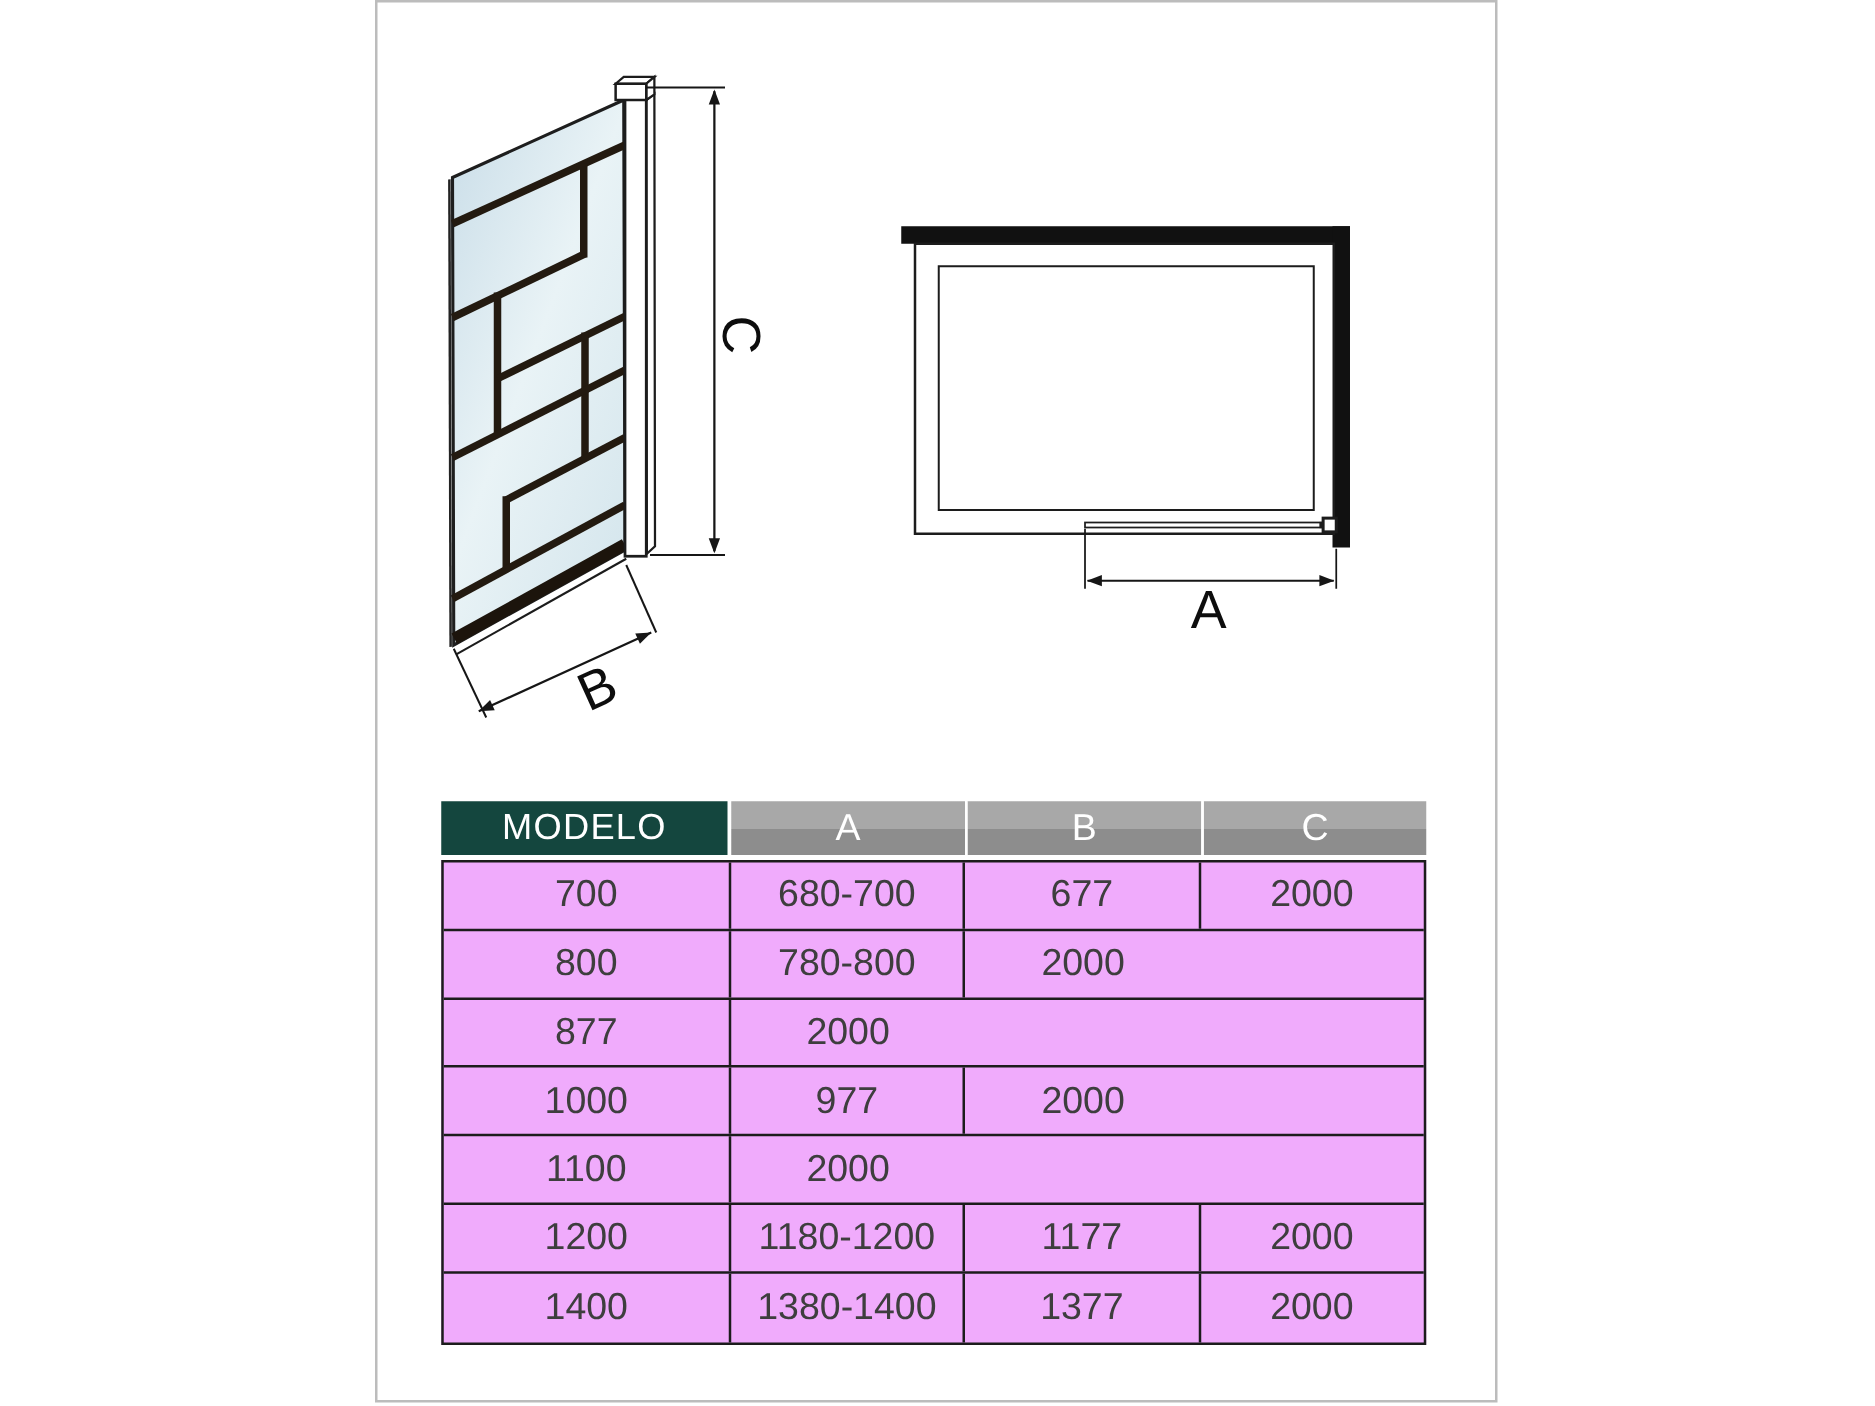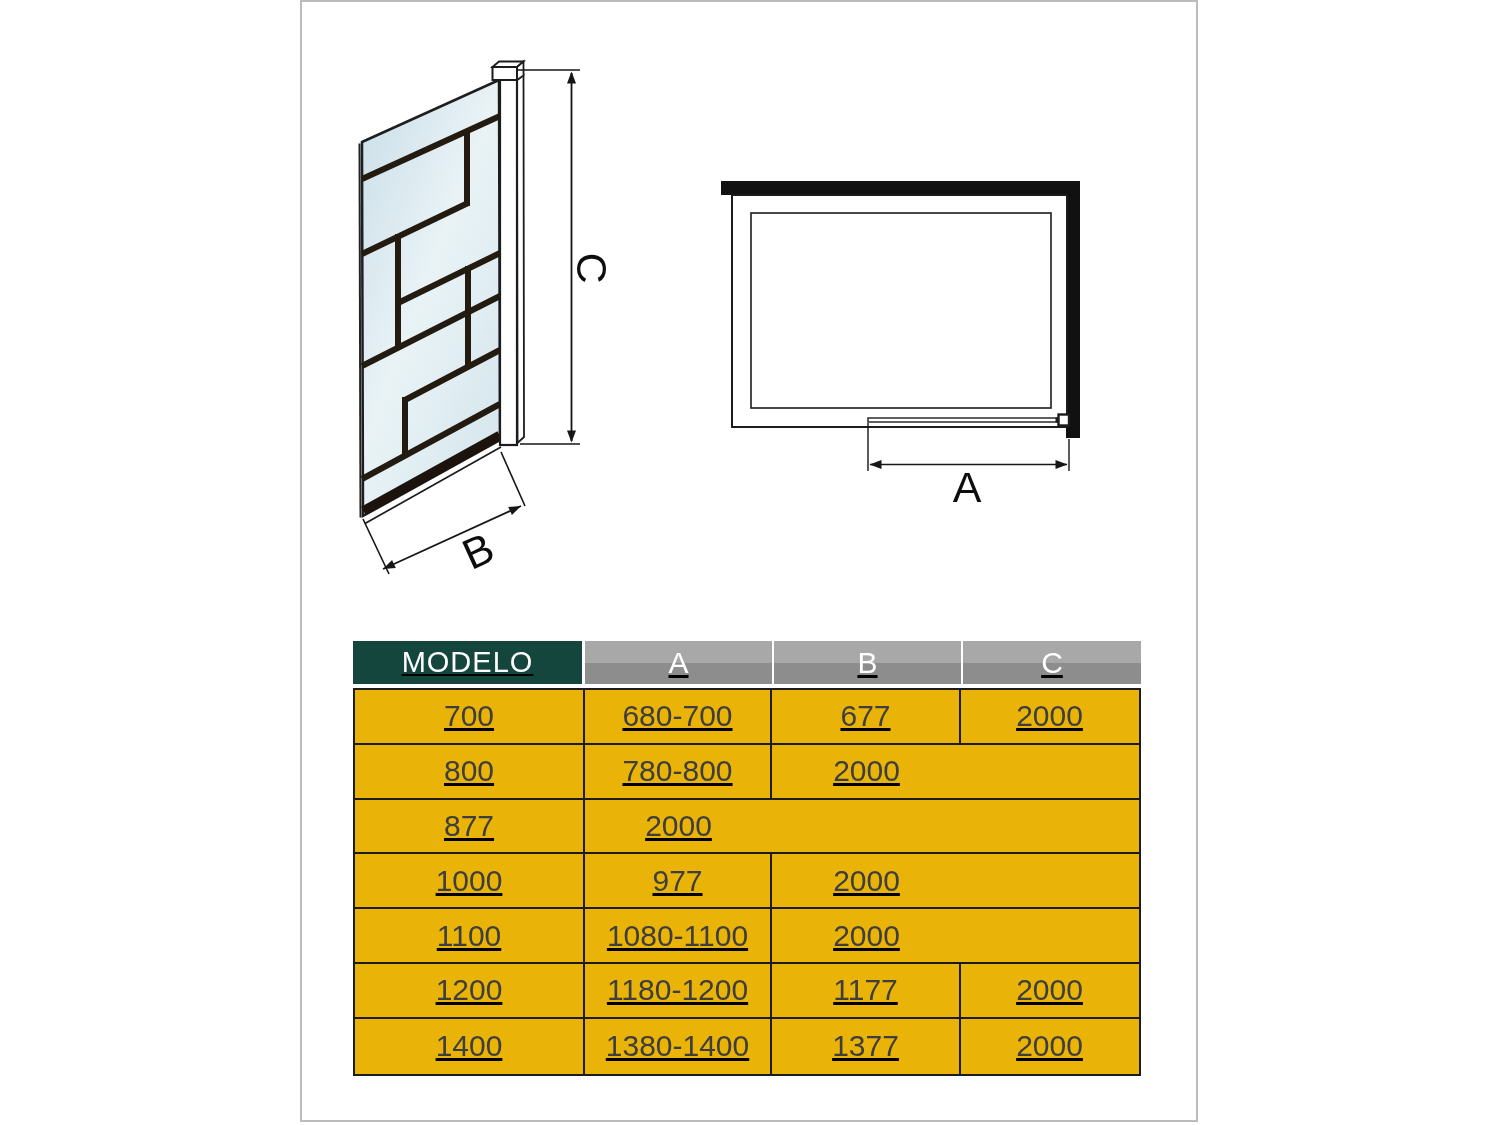--- a/index.html
+++ b/index.html
@@ -3,29 +3,29 @@
 <meta charset="utf-8">
 <style>
   html,body{margin:0;padding:0;background:#ffffff;}
   .canvas{position:relative;width:1500px;height:1125px;background:#ffffff;overflow:hidden;
           font-family:"Liberation Sans",sans-serif;}
   .page{position:absolute;left:300px;top:0px;width:898px;height:1122px;
         border:2px solid #bcbcbc;box-sizing:border-box;background:#ffffff;}
   .diagram-svg{position:absolute;left:0;top:0;}
 
   
-  .spec-table{position:absolute;left:353px;top:641px;width:788px;text-decoration:underline;}
+  .spec-table{position:absolute;left:353px;top:641px;width:788px;}
   .thead{display:grid;grid-template-columns:232px 187px 189px 180px;height:43px;}
   .th{display:flex;align-items:center;justify-content:center;color:#ffffff;
       font-size:30px;}
   .th-modelo{margin-right:3px;letter-spacing:1px;font-size:29px;}
   .th-gray{border-left:2px solid #ffffff;}
   .thead .th:nth-child(2){border-left:none;}
   .tbody{margin-top:4px;border:2.5px solid #1c1c1c;display:grid;
-         grid-template-rows:repeat(7,54.8px);background:#eab308;}
+         grid-template-rows:repeat(7,54.8px);background:#f0abfc;}
   .tr{display:grid;grid-template-columns:230px 187px 189px 177px;}
   .tr:not(:last-child){border-bottom:2px solid #1c1c1c;}
   .td{display:flex;align-items:center;justify-content:center;
       font-size:30px;color:#3e3e3e;}
   .td:not(:last-child){border-right:2px solid #1c1c1c;}
 
   .dim-label{font-size:43px;fill:#0d0d0d;}
 </style>
 </head>
 <body>
@@ -136,21 +136,20 @@
         <div class="td">877</div>
         <div class="td">2000</div>
       </div>
       <div class="tr">
         <div class="td">1000</div>
         <div class="td">977</div>
         <div class="td">2000</div>
       </div>
       <div class="tr">
         <div class="td">1100</div>
-        <div class="td">1080-1100</div>
         <div class="td">2000</div>
       </div>
       <div class="tr">
         <div class="td">1200</div>
         <div class="td">1180-1200</div>
         <div class="td">1177</div>
         <div class="td">2000</div>
       </div>
       <div class="tr">
         <div class="td">1400</div>

